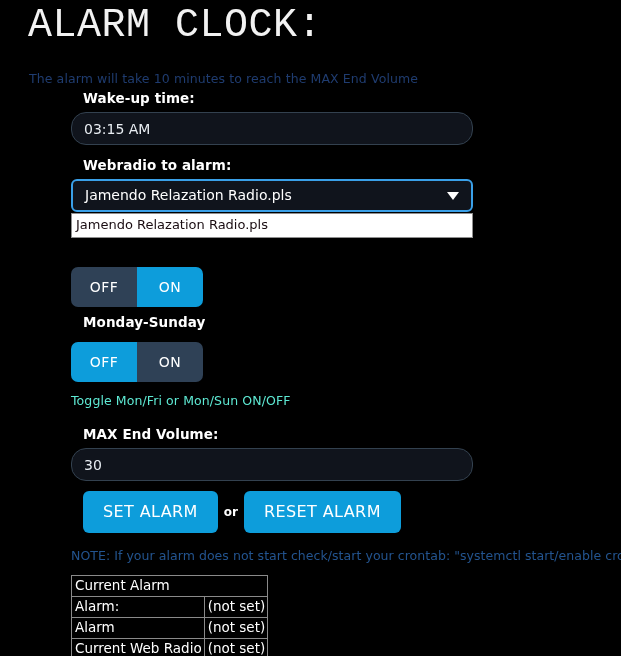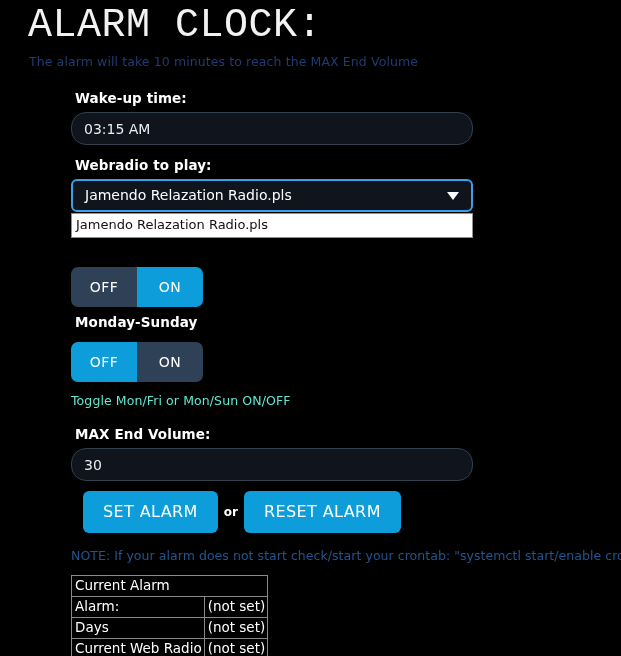--- a/index.html
+++ b/index.html
@@ -26,41 +26,41 @@
     font-size: 40px;
     font-weight: 300;
     letter-spacing: 0.5px;
     color: #f2f2f2;
     line-height: 1.2;
     white-space: nowrap;
   }
   .page-subtitle {
     position: absolute;
     left: 29px;
-    top: 54px;
+    top: 71px;
     font-size: 12.5px;
     color: #1f3c70;
     white-space: nowrap;
     letter-spacing: 0.1px;
   }
 
   
   .form-col {
     position: absolute;
     left: 71px;
     top: 90px;
     width: 402px;
   }
 
   .field-label {
     font-size: 13.5px;
     font-weight: bold;
     color: #ffffff;
     letter-spacing: 0.1px;
-    margin: 0 0 6px 4px;
+    margin: 0 0 6px 12px;
     display: block;
   }
 
   .text-input {
     box-sizing: border-box;
     display: block;
     width: 402px;
     height: 33px;
     background: #10141c;
     border: 1px solid #33414f;
@@ -226,21 +226,21 @@
 
 <div class="page-subtitle">The alarm will take 10 minutes to reach the MAX End Volume</div>
 
 <div class="form-col">
 
   <label class="field-label">Wake-up time:</label>
   <input class="text-input" type="text" value="03:15 AM" style="">
 
   <div class="spacer-sm"></div>
 
-  <label class="field-label">Webradio to play:</label>
+  <label class="field-label">Webradio to alarm:</label>
 
   <div class="select-wrap">
     <div class="select-box">
       <span>Jamendo Relazation Radio.pls</span>
       <span class="select-arrow"></span>
     </div>
 
     <div class="occluded-label" style="top:38px;">Monday-Friday</div>
 
     <div class="select-options">
@@ -292,21 +292,21 @@
   <table class="status-table">
     <tbody>
       <tr>
         <td class="col-key header-cell" colspan="2" style="width:172px;">Current Alarm</td>
       </tr>
       <tr>
         <td class="col-key">Alarm:</td>
         <td class="col-val">(not set)</td>
       </tr>
       <tr>
-        <td class="col-key">Days</td>
+        <td class="col-key">Alarm</td>
         <td class="col-val">(not set)</td>
       </tr>
       <tr>
         <td class="col-key">Current Web Radio</td>
         <td class="col-val">(not set)</td>
       </tr>
     </tbody>
   </table>
 
 </div>

